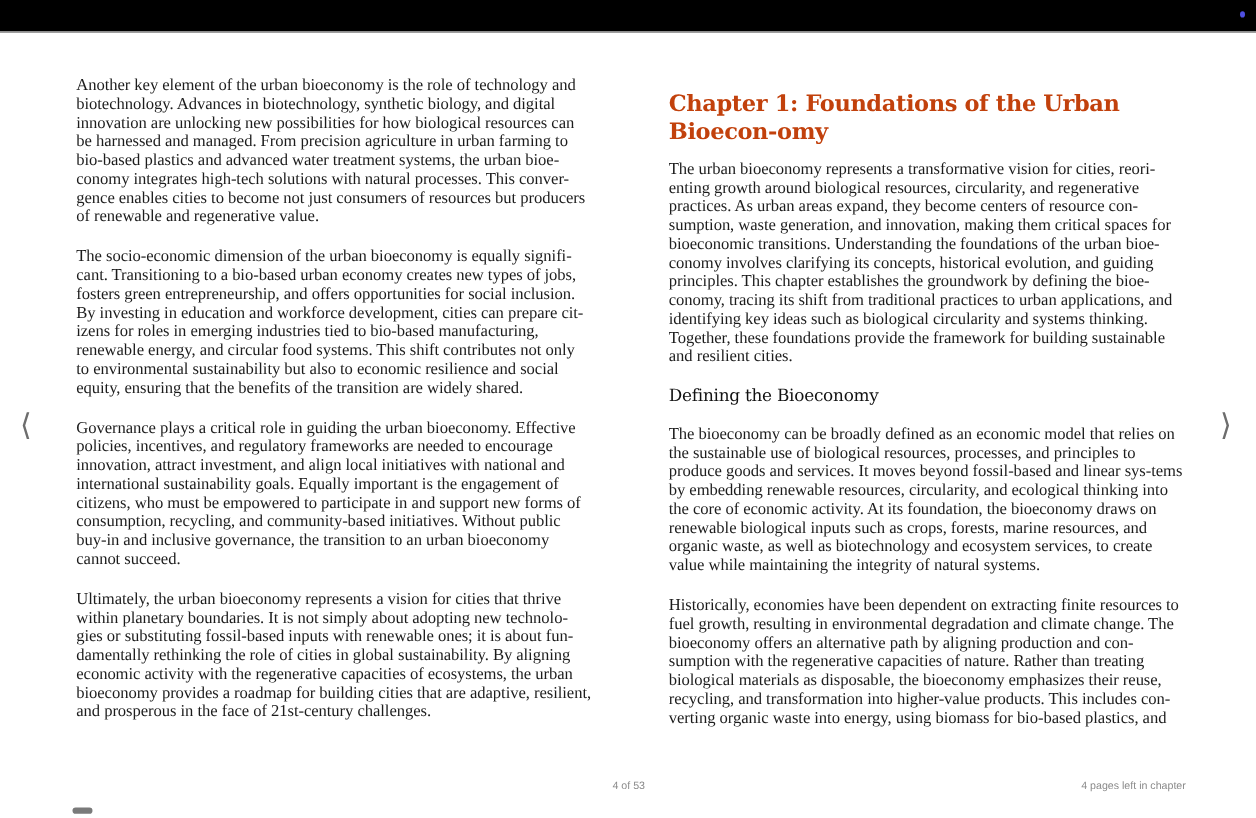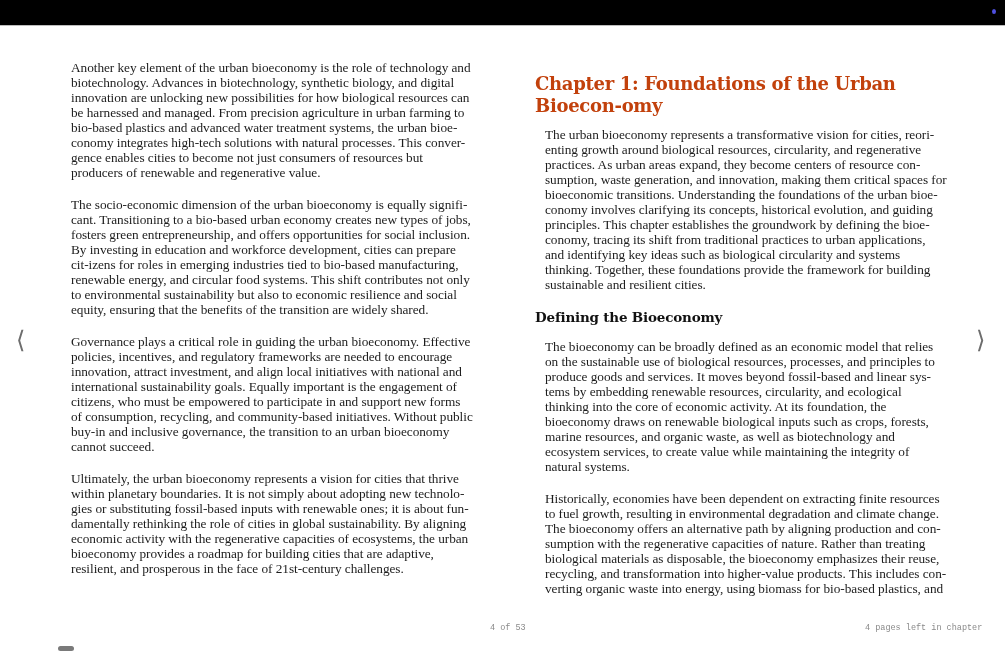--- a/index.html
+++ b/index.html
@@ -6,39 +6,39 @@
     body {
       width:1005px; height:654px; background:#ffffff; position:relative; overflow:hidden;
       font-family: "DejaVu Serif", "Liberation Serif", serif;
     }
     .topbar { position:absolute; left:0; top:0; width:1005px; height:25px; background:#000000; border-bottom:1px solid #bdbdbd; }
     .camera-dot { position:absolute; right:9px; top:9px; width:4px; height:5px; border-radius:50%; background:#4f4fe0; }
     .page { position:absolute; top:60px; width:412px; color:#1c1c1c; }
     .page.left { left:61px; }
     .page.right { left:535px; top:73px; }
     .page p {
-      margin:0 0 17px 10px; font-family:"Liberation Serif", "DejaVu Serif", serif;
+      margin:0 0 17px 0; font-family:"Liberation Serif", "DejaVu Serif", serif;
       font-size:13.3px; line-height:15px; text-align:left; letter-spacing:-0.05px;
     }
     .page.left p { margin-bottom:17px; }
     h1.chapter-title {
       font-family:"DejaVu Serif", serif; font-weight:bold; font-size:18px; line-height:22px;
       margin:0 0 10px 0; color:#c2410c; letter-spacing:-0.3px;
     }
     h2.section-title {
-      font-family:"DejaVu Serif", serif; font-weight:bold; font-size:13.5px; line-height:17px;
+      font-family:"DejaVu Serif", serif; font-weight:normal; font-size:13.5px; line-height:17px;
       margin:0 0 13px 0; color:#111; letter-spacing:-0.2px;
     }
     .nav-arrow {
       position:absolute; top:326px; font-family:"DejaVu Sans", sans-serif; font-size:24px;
       color:#6d6d6d; cursor:pointer; line-height:28px; font-weight:300;
     }
     .nav-prev { left:16px; }
     .nav-next { left:976px; }
-    .footer-text { position:absolute; top:623px; font-family:Liberation Mono, monospace; font-size:8.5px; color:#8a8a8a; }
+    .footer-text { position:absolute; top:623px; font-family:Liberation Sans, sans-serif; font-size:8.5px; color:#8a8a8a; }
     .page-counter { left:490px; }
     .pages-left { left:865px; }
     .scroll-handle { position:absolute; left:58px; top:646px; width:16px; height:5px; border-radius:3px; background:#7a7a7a; cursor:pointer; }
   </style>
 </head>
 <body>
 
 <div class="topbar">
   <div class="camera-dot"></div>
 </div>

